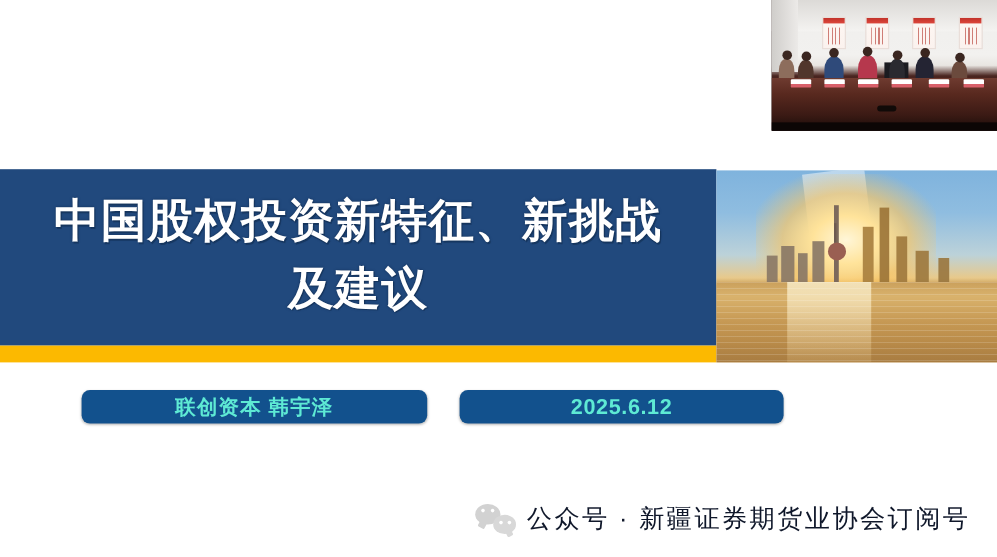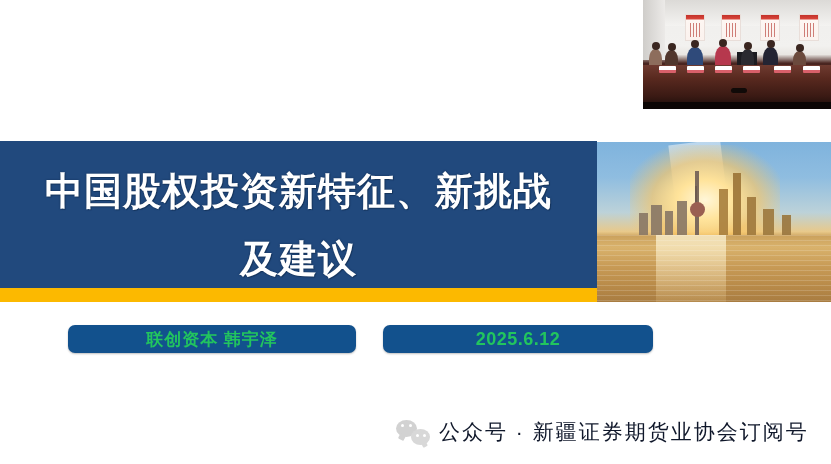--- a/index.html
+++ b/index.html
@@ -72,21 +72,21 @@
     position:absolute;left:0px;top:141px;width:597px;height:147px;
     background:#21497d;
   }
   .banner-accent{
     position:absolute;left:0px;top:288px;width:597px;height:14px;
     background:#fcb900;
   }
   .title{
     position:absolute;left:0;top:16px;width:100%;
     text-align:center;color:#ffffff;
-    font-size:38px;font-weight:bold;line-height:68px;
+    font-size:38px;font-weight:bold;line-height:56px;
     letter-spacing:1px;
     text-shadow:0 0 2px rgba(15,40,75,.85), 1px 1px 0 rgba(18,45,80,.55);
     white-space:pre-line;
   }
 
   
   .skyline{
     position:absolute;left:597px;top:142px;width:234px;height:160px;
     overflow:hidden;
     background:linear-gradient(to bottom,#7fb3dd 0%,#8fbde0 22%,#bcd2d9 44%,#e8c98b 56%,#c79a52 60%,#b98f4d 76%,#d2ab66 92%,#c79a57 100%);
@@ -119,21 +119,21 @@
   }
   .water-lines{
     position:absolute;inset:0;
     background:repeating-linear-gradient(to bottom,rgba(255,255,255,.16) 0 1px,transparent 1px 5px);
   }
 
   
   .pill{
     position:absolute;height:28px;border-radius:7px;
     background:#12518d;
-    color:#22c55e;font-weight:bold;
+    color:#5eead4;font-weight:bold;
     display:flex;align-items:center;justify-content:center;
     box-shadow:0 1px 2px rgba(0,0,0,.25);
   }
   .pill-speaker{left:68px;top:325px;width:288px;font-size:17px;letter-spacing:1px;}
   .pill-date{left:383px;top:325px;width:270px;font-size:18px;letter-spacing:.5px;}
 
   
   .watermark{
     position:absolute;left:396px;top:411px;width:420px;height:42px;
     display:flex;align-items:center;gap:9px;

